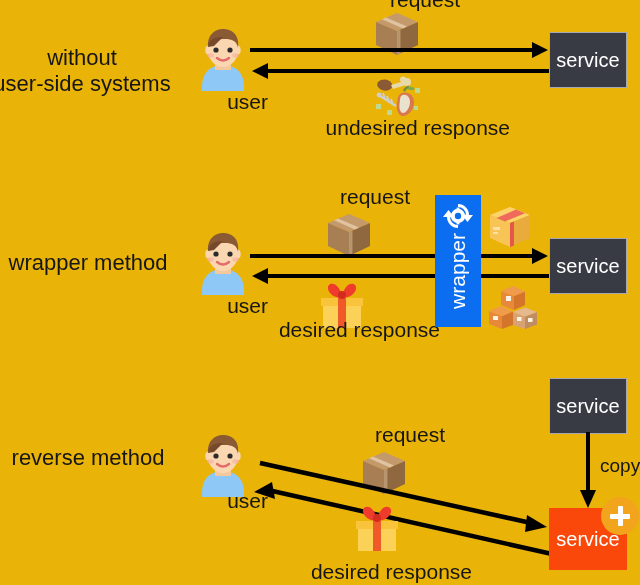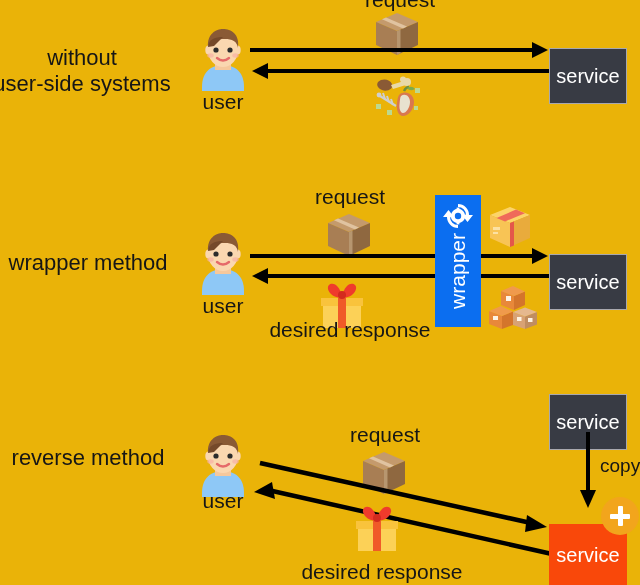--- a/index.html
+++ b/index.html
@@ -26,21 +26,21 @@
     line-height: 26px;
     text-align: center;
     color: #161616;
     white-space: nowrap;
   }
   .cap {
     font-size: 21px;
     line-height: 24px;
     color: #161616;
     white-space: nowrap;
-    text-align: center;
+    text-align: right;
   }
   .small-cap {
     font-size: 19px;
     line-height: 22px;
     color: #161616;
     white-space: nowrap;
     text-align: center;
   }
 
   
@@ -48,21 +48,20 @@
     width: 78px;
     height: 56px;
     background: #383b44;
     border: 1px solid #a8a8ae;
     display: flex;
     align-items: center;
     justify-content: center;
     color: #ffffff;
     font-size: 20px;
     box-sizing: border-box;
-    margin-top: 16px;
   }
   .service-box.orange {
     background: #f9480a;
     border: none;
     width: 78px;
     height: 62px;
   }
 
   
   .plus-badge {
@@ -168,20 +167,21 @@
       <path d="M26 18 C32 14 40 18 40 26 C40 34 34 40 29 40 C24 40 22 33 23 27 C23.6 22.5 24 20 26 18 Z" fill="#d9784f"></path>
       <path d="M27 20 C31 17 36 20 36 26 C36 32 32 37 29 37 C26 37 25 32 25.6 27.6 C26 24 26 21.5 27 20 Z" fill="#e8e2cf"></path>
       <path d="M30 15 q2 -4 5 -4" stroke="#6e8f3f" stroke-width="2.4" fill="none"></path>
       <path d="M33 12 q5 -3 8 1 q-5 3 -8 -1 Z" fill="#7cab4b"></path>
       <rect x="2" y="28" width="5" height="5" fill="#bcd98f"></rect>
       <rect x="41" y="12" width="5" height="5" fill="#bcd98f"></rect>
       <rect x="13" y="34" width="5" height="5" fill="#bcd98f"></rect>
       <rect x="40" y="30" width="4" height="4" fill="#bcd98f"></rect>
     </svg>
   </div>
+  <div class="abs cap" style="left:290px; top:116px; width:220px;">undesired response</div>
 
   <div class="abs service-box" style="left:549px; top:32px;">
     <span>service</span>
   </div>
 
   <div class="abs row-label" style="left:-2px; top:250px; width:180px;">
     <div>wrapper method</div>
   </div>
 
   <div class="abs" style="left:196px; top:231px;">

